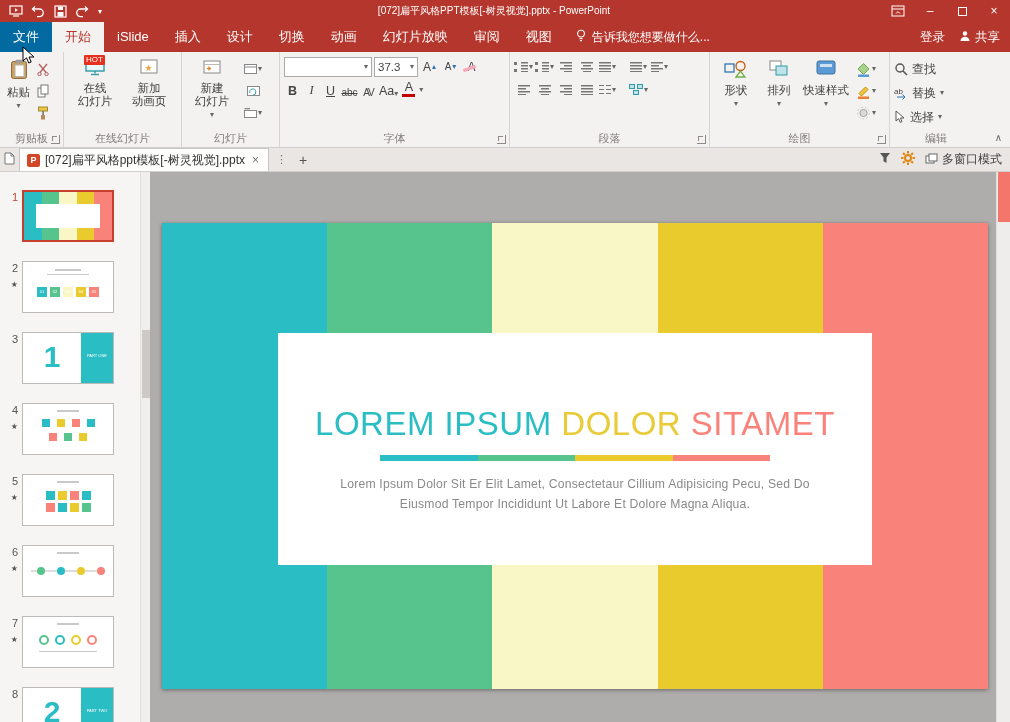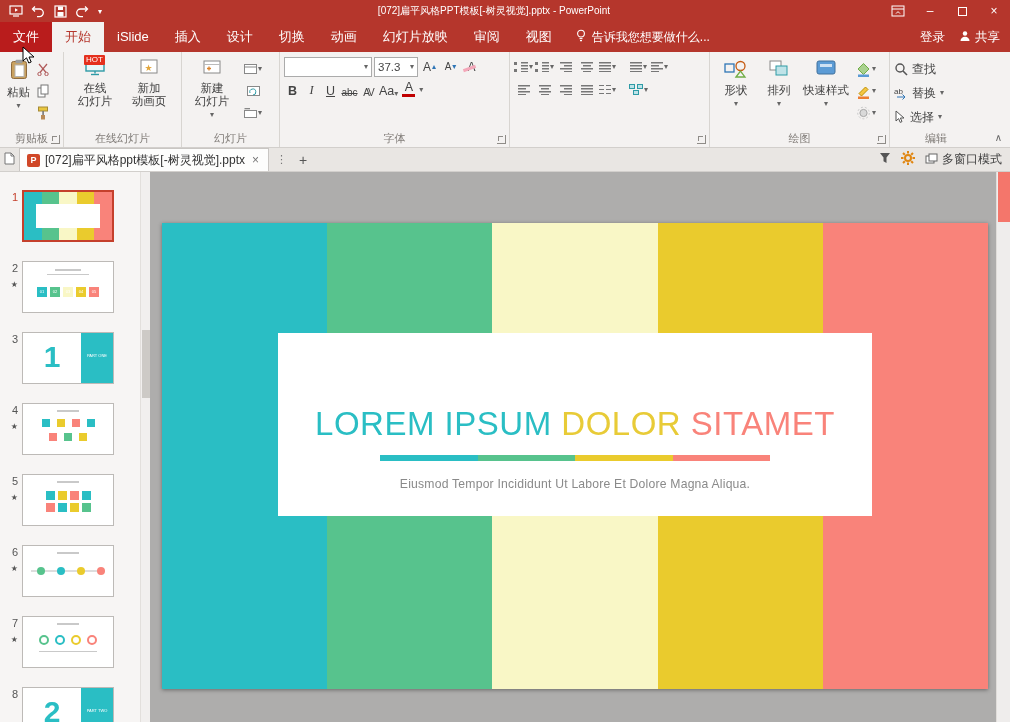--- a/index.html
+++ b/index.html
@@ -13,21 +13,21 @@
   .tb-btn{width:20px;height:20px;display:flex;align-items:center;justify-content:center;}
   .tb-caret{font-size:8px;width:12px;}
   .tb-title{flex:1;text-align:center;font-size:10px;color:#fff;white-space:nowrap;overflow:hidden;}
   .win-controls{display:flex;height:22px;}
   .win-btn{width:32px;height:22px;display:flex;align-items:center;justify-content:center;font-size:12px;color:#fff;}
   .maxbox{width:9px;height:9px;border:1px solid #fff;display:inline-block;}
 
   
   .tabs-row{height:30px;background:#B5362C;display:flex;align-items:stretch;color:#fff;position:relative;}
   .rtab{padding:0 13px;line-height:30px;font-size:13px;white-space:nowrap;cursor:default;}
-  .rtab.file{background:#b91c1c;}
+  .rtab.file{background:#0369a1;}
   .rtab.active{background:#F4F2F1;color:#B5362C;}
   .tellme{display:flex;align-items:center;gap:5px;padding:0 10px;font-size:12px;color:#fff;white-space:nowrap;}
   .tabs-right{margin-left:auto;display:flex;align-items:center;gap:14px;padding-right:10px;font-size:12.5px;}
   .share-btn{display:flex;align-items:center;gap:4px;}
   .mouse-cursor{position:absolute;left:22px;top:24px;z-index:99;}
 
   
   .ribbon{height:96px;background:#F4F2F1;border-bottom:1px solid #D2CFCC;display:flex;position:relative;}
   .grp{position:relative;height:100%;border-right:1px solid #D8D5D1;padding:3px 4px 16px;flex:none;}
   .grp-label{position:absolute;bottom:1px;left:0;width:100%;text-align:center;font-size:11px;color:#807C78;}
@@ -93,21 +93,21 @@
   .m-grid i{width:9px;height:9px;display:block;}
   .m-tl{position:relative;height:2px;background:#DDD;margin:16px 8px 0;}
   .m-tl i{position:absolute;top:-3px;width:8px;height:8px;border-radius:50%;display:block;}
   .m-circ{display:flex;gap:6px;justify-content:center;margin-top:10px;}
   .m-circ i{width:10px;height:10px;border:2px solid;border-radius:50%;display:block;}
 
   
   .canvas{flex:1;background:#AEADAC;position:relative;overflow:hidden;}
   .slide{position:absolute;left:12px;top:51px;width:826px;height:466px;background:#fff;box-shadow:0 1px 4px rgba(0,0,0,.4);display:flex;}
   .stripe{flex:1;height:100%;}
-  .whitebox{position:absolute;left:50%;transform:translateX(-50%);top:110px;width:594px;height:183px;background:#fff;display:flex;flex-direction:column;align-items:center;padding-top:72px;}
+  .whitebox{position:absolute;left:50%;transform:translateX(-50%);top:110px;width:594px;height:232px;background:#fff;display:flex;flex-direction:column;align-items:center;padding-top:72px;}
   .slide-title{font-size:33px;letter-spacing:.5px;white-space:nowrap;}
   .title-divider{display:flex;width:390px;height:6px;margin-top:12px;}
   .title-divider span{flex:1;display:block;height:100%;}
   .slide-body{margin-top:13px;font-size:12.2px;line-height:20px;color:#8A8A8A;text-align:center;letter-spacing:.2px;}
   .canvas-sb{position:absolute;right:0;top:0;width:14px;height:100%;background:#EFEDEC;border-left:1px solid #E0DDDA;}
   .canvas-sb-thumb{position:absolute;left:1px;top:0;width:12px;height:50px;background:#F4766B;}
 </style>
 </head>
 <body>
 
@@ -391,20 +391,21 @@
         <span style="width:8px"></span>
         <span class="sbtn">
             <svg width="14" height="11">
               <rect x="0.5" y="0.5" width="5" height="4" fill="#BFE3E8" stroke="#2E9BA6"></rect>
               <rect x="8.5" y="0.5" width="5" height="4" fill="#BFE3E8" stroke="#2E9BA6"></rect>
               <rect x="4.5" y="6.5" width="5" height="4" fill="#BFE3E8" stroke="#2E9BA6"></rect>
             </svg>
             <span class="caret">▾</span>
           </span>
       </div>
+      <div class="grp-label">段落</div>
       <span class="dlauncher"></span>
     </div>
 
     <div class="grp" style="width:180px">
       <div style="display:flex">
         <div class="big-btn" style="width:44px">
           <span><svg width="24" height="19">
                 <rect x="1" y="5" width="9" height="8" fill="none" stroke="#2E75B6" stroke-width="1.3"></rect>
                 <circle cx="16.5" cy="7" r="4.5" fill="none" stroke="#C55A11" stroke-width="1.3"></circle>
                 <path d="M12 18 l4.5 -6 4.5 6 Z" fill="none" stroke="#70AD47" stroke-width="1.3"></path>
@@ -674,20 +675,21 @@
           </div>
         <div class="whitebox">
           <div class="slide-title"><span style="color: rgb(42, 190, 196);">LOREM IPSUM </span><span style="color: rgb(232, 203, 55);">DOLOR </span><span style="color: rgb(249, 131, 122);">SITAMET</span></div>
           <div class="title-divider">
               <span style="background: rgb(42, 190, 196);"></span>
               <span style="background: rgb(87, 195, 141);"></span>
               <span style="background: rgb(234, 203, 45);"></span>
               <span style="background: rgb(249, 131, 122);"></span>
             </div>
           <div class="slide-body">
+            <div>Lorem Ipsum Dolor Sit Er Elit Lamet, Consectetaur Cillium Adipisicing Pecu, Sed Do</div>
             <div>Eiusmod Tempor Incididunt Ut Labore Et Dolore Magna Aliqua.</div>
           </div>
         </div>
       </div>
       <div class="canvas-sb">
           <div class="canvas-sb-thumb"></div>
         </div>
     </div>
   </div>
 

